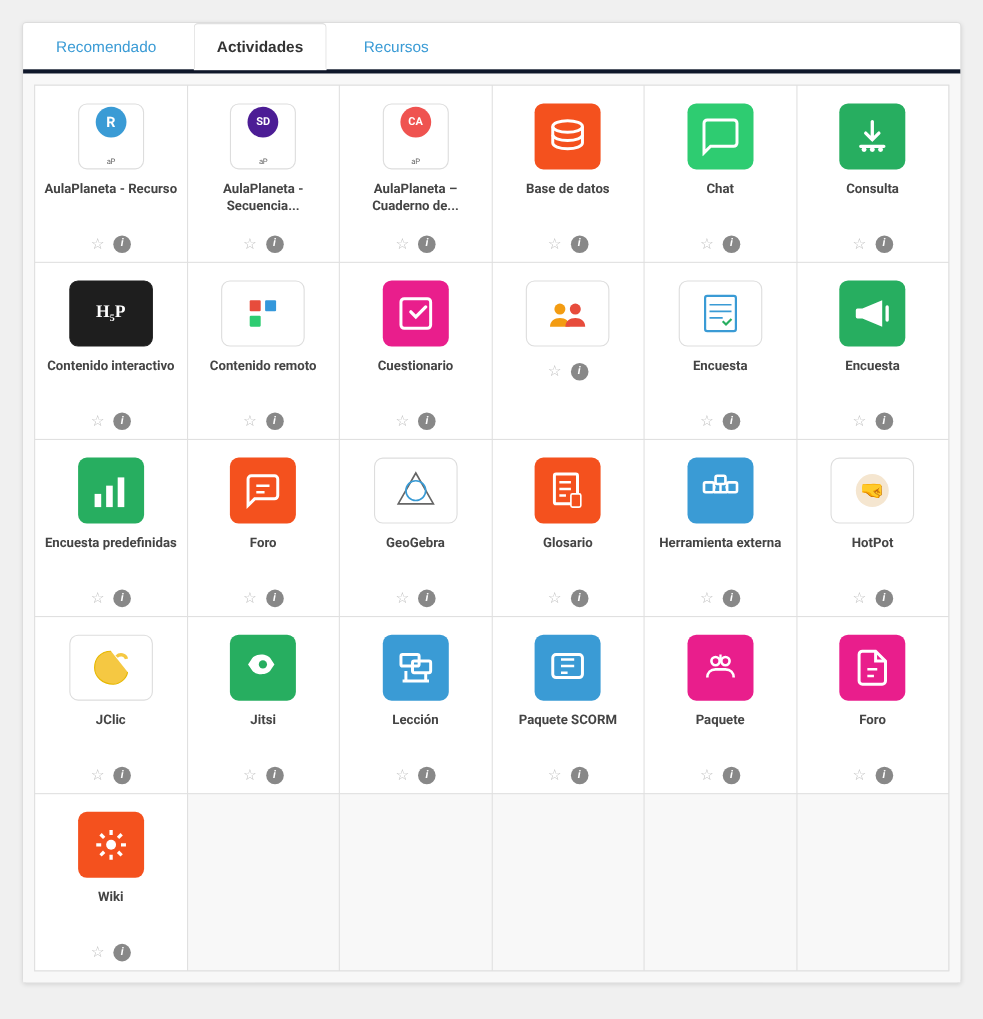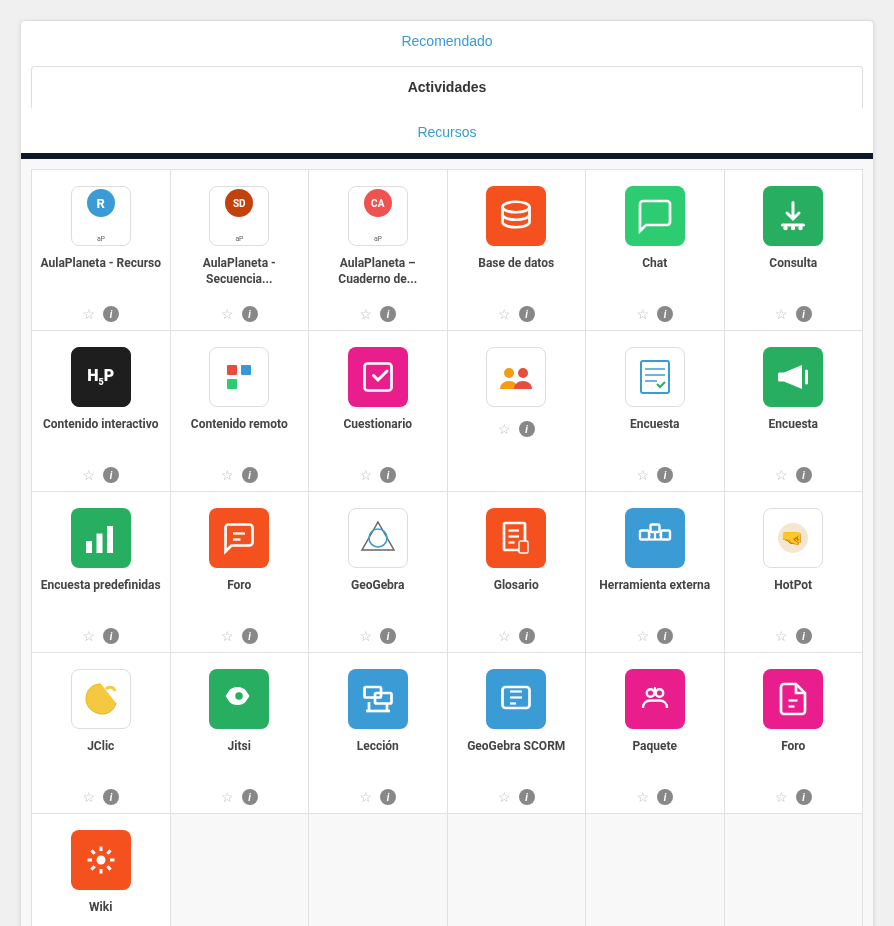--- a/index.html
+++ b/index.html
@@ -15,24 +15,23 @@
     .container {
       background: white;
       border: 1px solid #ddd;
       border-radius: 4px;
       width: 860px;
       padding: 0;
       box-shadow: 0 1px 4px rgba(0,0,0,0.1);
     }
     .tabs {
       display: flex;
-      border-bottom: 6px solid #0f172a;
+      border-bottom: 4px solid #0f172a;
       padding: 0 10px;
-      gap: 4px;
-      flex-direction: column;
+      gap: 14px;
     }
     .tab {
       padding: 12px 20px;
       font-size: 14px;
       cursor: pointer;
       color: #3a9bd5;
       border: none;
       background: none;
       border-bottom: 2px solid transparent;
       margin-bottom: -1px;
@@ -74,34 +73,35 @@
       justify-content: center;
       margin-bottom: 10px;
       flex-shrink: 0;
     }
     .icon-wrap svg {
       width: 36px;
       height: 36px;
       fill: white;
     }
     .icon-img {
-      width: 60px;
+      width: 76px;
       height: 60px;
       border-radius: 8px;
       display: flex;
       align-items: center;
       justify-content: center;
       font-size: 10px;
       font-weight: bold;
       color: #444;
       border: 1px solid #ddd;
       background: white;
       margin-bottom: 10px;
       flex-shrink: 0;
       overflow: hidden;
+      font-family: Liberation Serif, serif;
     }
     .item-label {
       font-size: 12px;
       color: #444;
       text-align: center;
       line-height: 1.3;
       margin-bottom: 6px;
       flex: 1;
       font-weight: bold;
     }
@@ -192,21 +192,21 @@
         <div class="item-label">AulaPlaneta - Recurso</div>
         <div class="item-actions">
           <span class="star-icon">☆</span>
           <span class="info-icon">i</span>
         </div>
       </div>
 
       <div class="item">
         <div class="aulap-icon">
           <div class="aulap-inner">
-            <div class="aulap-circle" style="background:#c2410c; font-size:10px;text-align:right;">SD</div>
+            <div class="aulap-circle" style="background:#4c1d95; font-size:10px;text-align:right;">SD</div>
             <div class="aulap-badge">aP</div>
           </div>
         </div>
         <div class="item-label">AulaPlaneta - Secuencia...</div>
         <div class="item-actions">
           <span class="star-icon">☆</span>
           <span class="info-icon">i</span>
         </div>
       </div>
 
@@ -496,21 +496,21 @@
 
       <div class="item">
         <div class="icon-wrap" style="background:#3a9bd5;">
           <svg viewBox="0 0 24 24">
               <rect x="3" y="4" width="18" height="14" rx="2" fill="none" stroke="white" stroke-width="1.8"></rect>
               <line x1="8" y1="7" x2="16" y2="7" stroke="white" stroke-width="1.5"></line>
               <line x1="8" y1="11" x2="16" y2="11" stroke="white" stroke-width="1.5"></line>
               <line x1="8" y1="15" x2="12" y2="15" stroke="white" stroke-width="1.5"></line>
             </svg>
         </div>
-        <div class="item-label">GeoGebra SCORM</div>
+        <div class="item-label">Paquete SCORM</div>
         <div class="item-actions">
           <span class="star-icon">☆</span>
           <span class="info-icon">i</span>
         </div>
       </div>
 
       <div class="item">
         <div class="icon-wrap" style="background:#e91e8c;">
           <svg viewBox="0 0 24 24">
               <circle cx="9" cy="8" r="2.5" fill="none" stroke="white" stroke-width="1.6"></circle>

